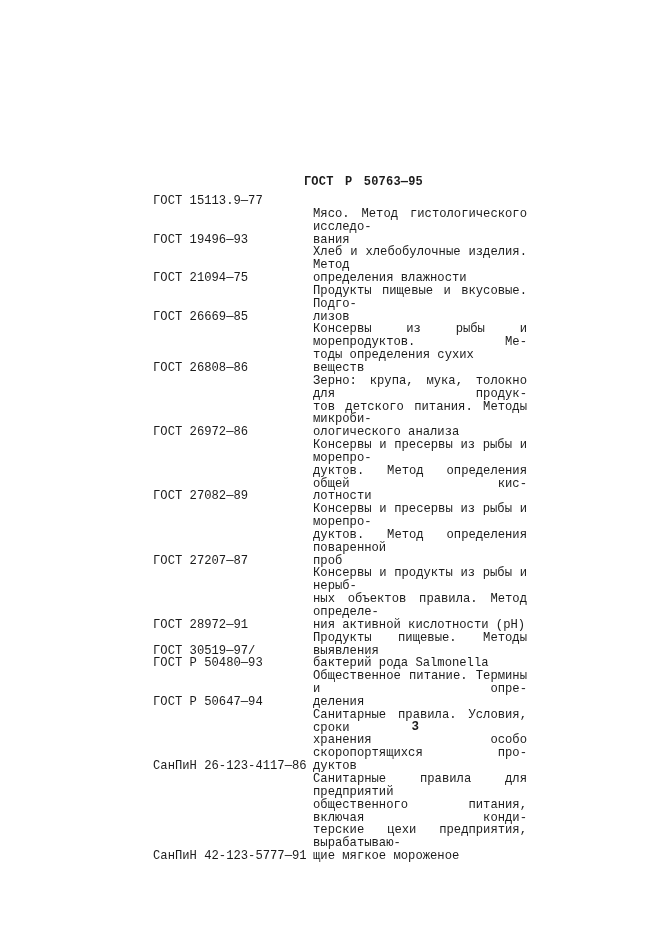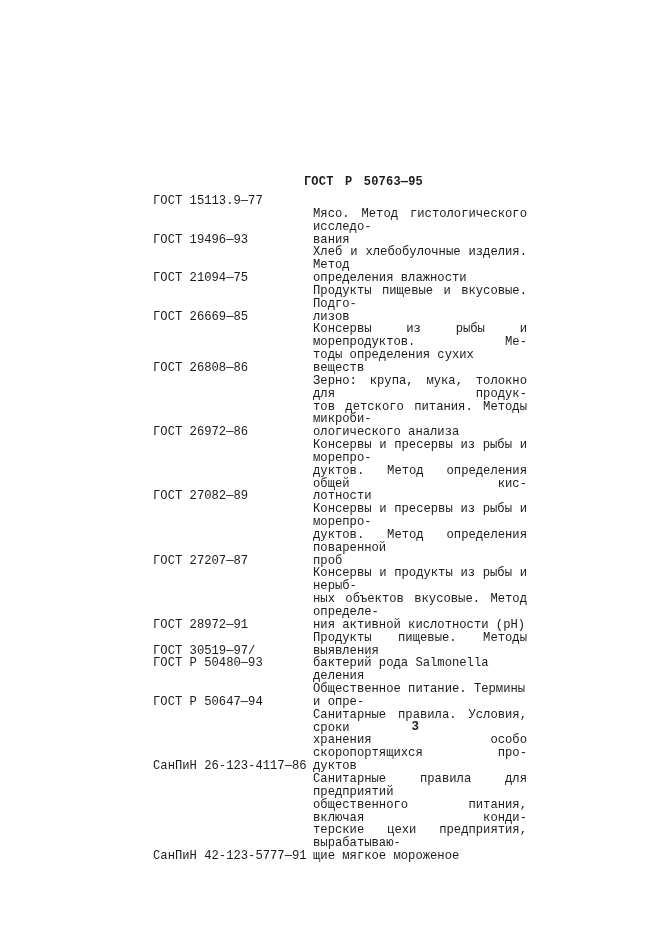--- a/index.html
+++ b/index.html
@@ -142,41 +142,41 @@
           <div class="desc-line">дуктов. Метод определения поваренной</div>
           <div class="desc-line">проб</div>
         </div>
       </div>
       <div class="ref-row">
         <div class="ref-code">
           <div class="code-line">ГОСТ 28972—91</div>
         </div>
         <div class="ref-desc">
           <div class="desc-line">Консервы и продукты из рыбы и нерыб-</div>
-          <div class="desc-line">ных объектов вкусовые. Метод определе-</div>
+          <div class="desc-line">ных объектов правила. Метод определе-</div>
           <div class="desc-line">ния активной кислотности (pH)</div>
         </div>
       </div>
       <div class="ref-row">
         <div class="ref-code">
           <div class="code-line">ГОСТ 30519—97/</div>
           <div class="code-line">ГОСТ Р 50480—93</div>
         </div>
         <div class="ref-desc">
           <div class="desc-line">Продукты пищевые. Методы выявления</div>
           <div class="desc-line">бактерий рода Salmonella</div>
         </div>
       </div>
       <div class="ref-row">
         <div class="ref-code">
           <div class="code-line">ГОСТ Р 50647—94</div>
         </div>
         <div class="ref-desc">
+          <div class="desc-line">Общественное питание. Термины и опре-</div>
           <div class="desc-line">деления</div>
-          <div class="desc-line">Общественное питание. Термины и опре-</div>
         </div>
       </div>
       <div class="ref-row">
         <div class="ref-code">
           <div class="code-line">СанПиН 26-123-4117—86</div>
         </div>
         <div class="ref-desc">
           <div class="desc-line">Санитарные правила. Условия, сроки</div>
           <div class="desc-line">хранения особо скоропортящихся про-</div>
           <div class="desc-line">дуктов</div>

